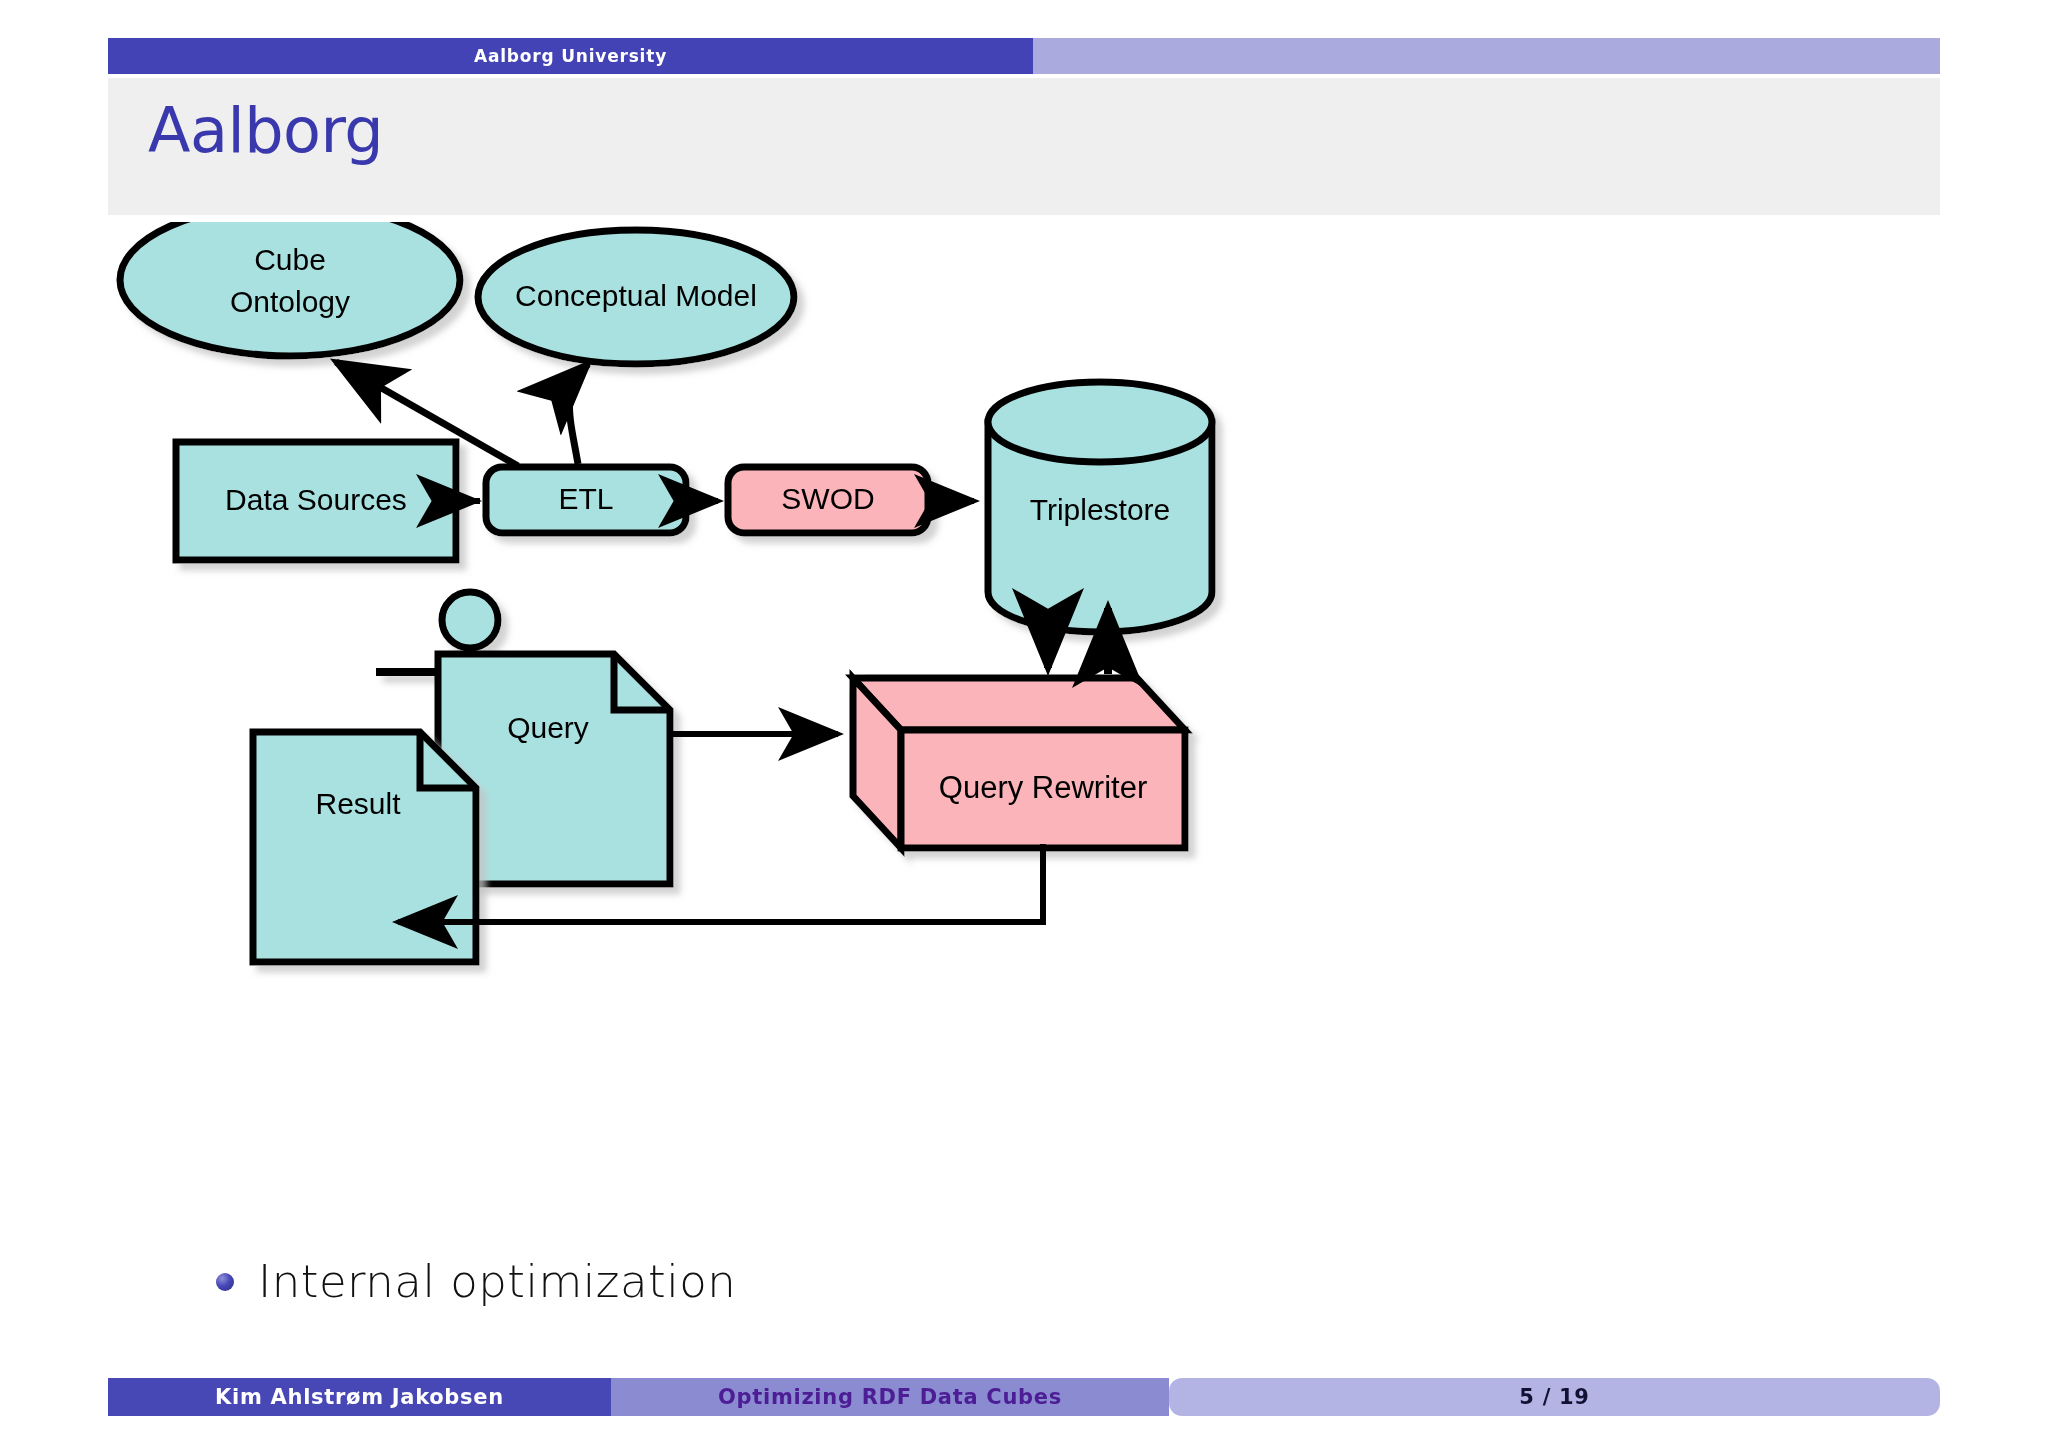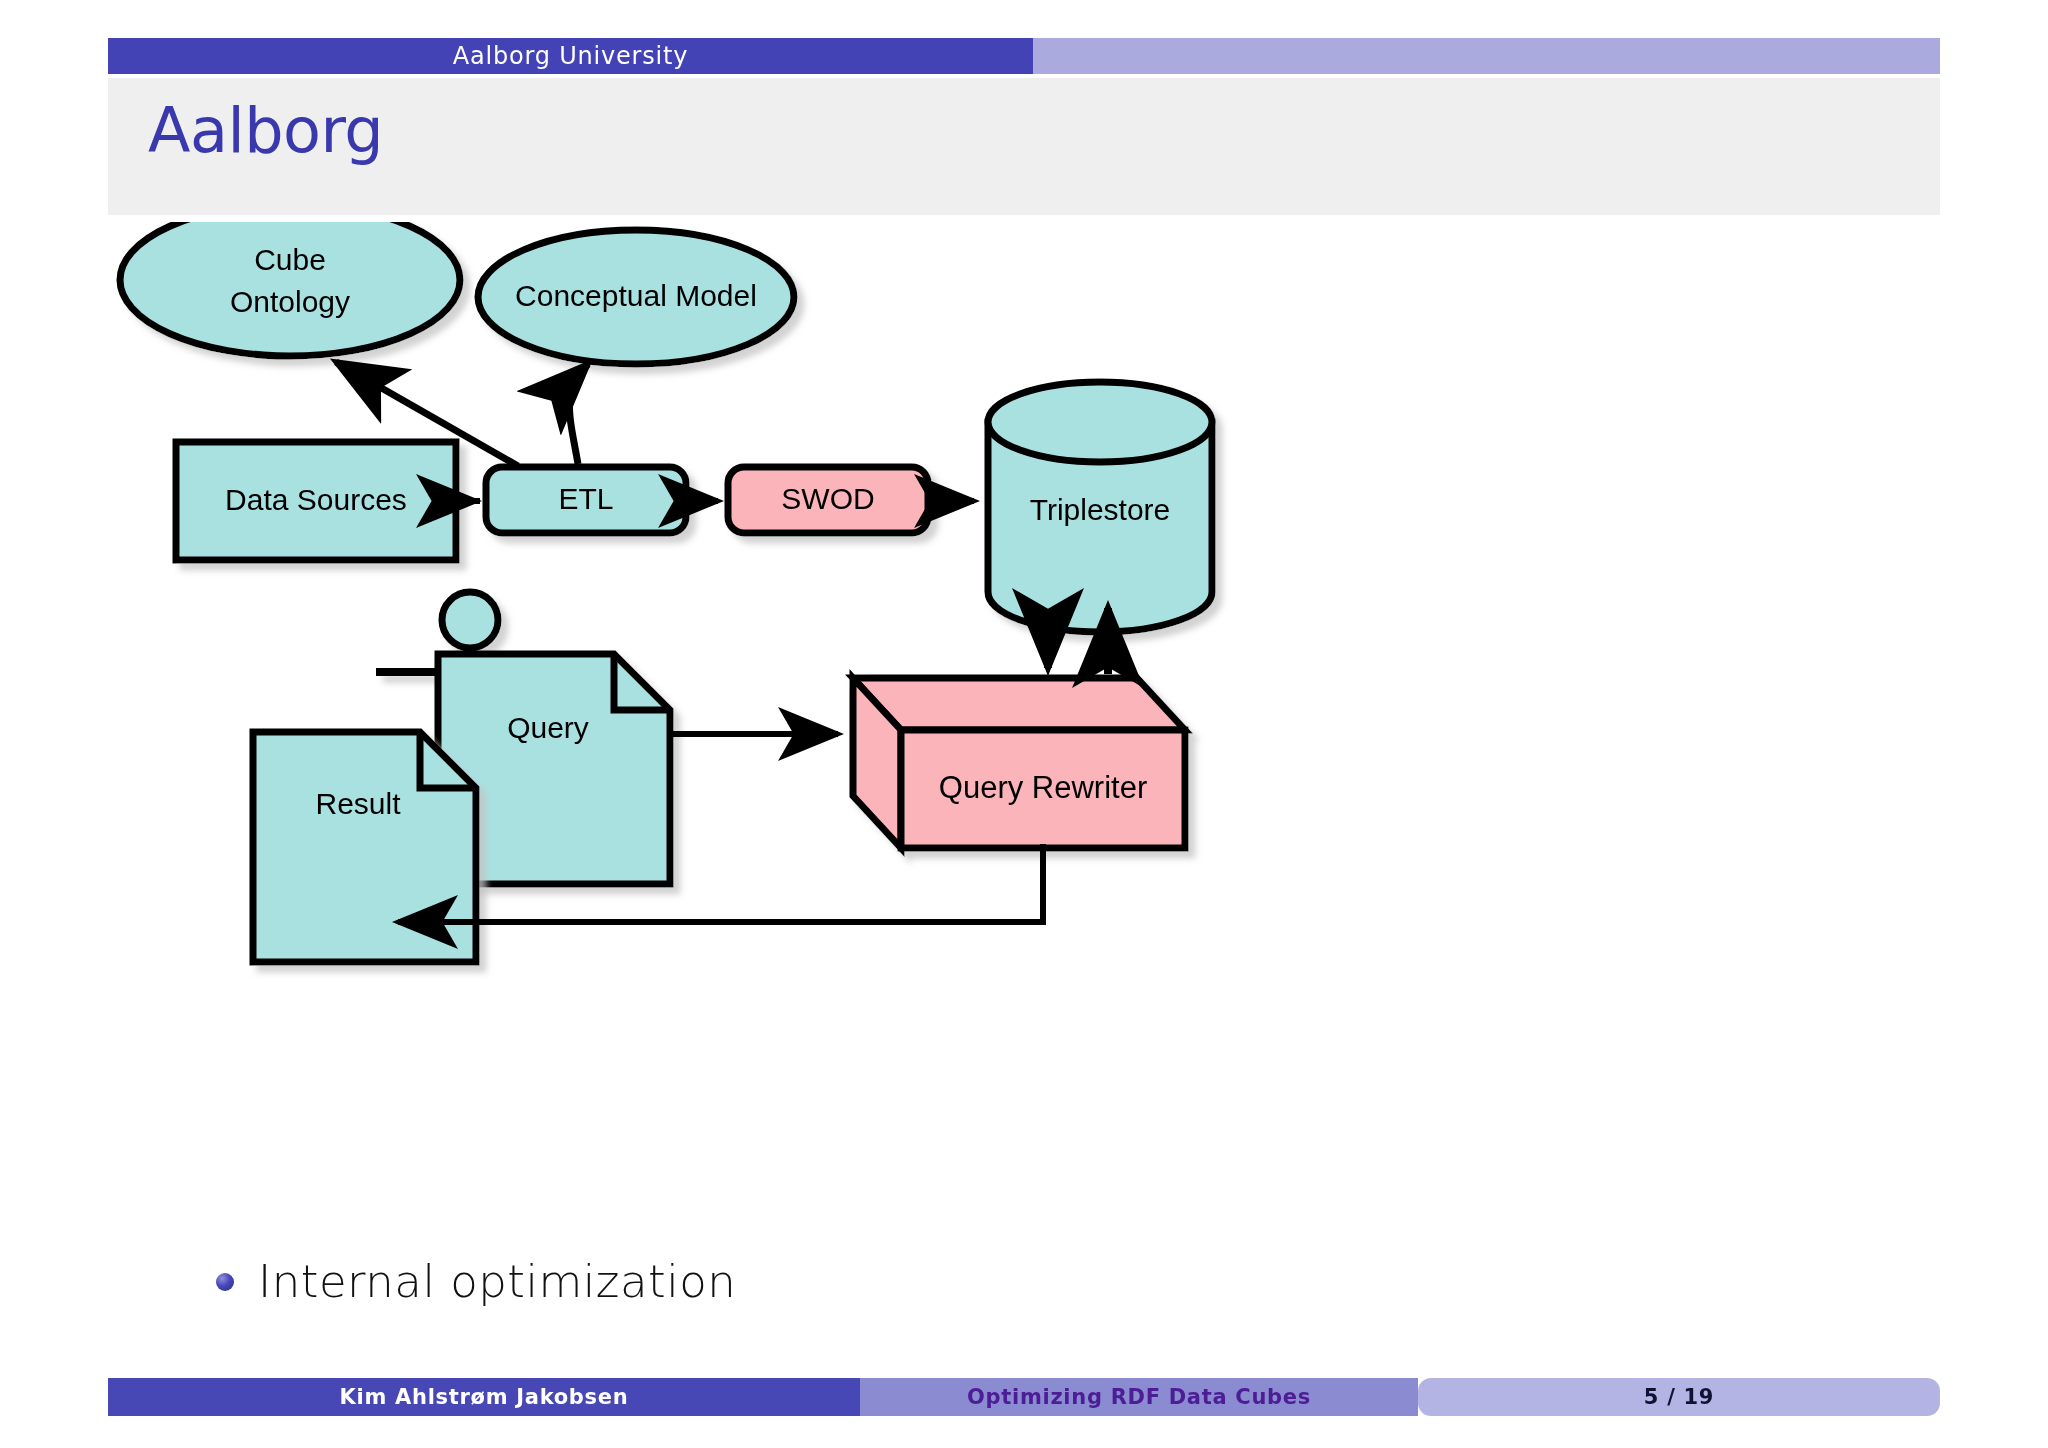--- a/index.html
+++ b/index.html
@@ -33,22 +33,22 @@
     justify-content: center;
   }
   .headbar-rest {
     flex: 1;
     height: 100%;
     background: #aaaade;
   }
   .headbar-title {
     color: #ffffff;
     font-family: "DejaVu Sans", sans-serif;
-    font-size: 24px;
-    font-weight: normal;
+    font-size: 17px;
+    font-weight: bold;
     letter-spacing: 0.8px;
   }
 
   
   .titleblock {
     position: absolute;
     left: 108px;
     top: 76px;
     width: 1832px;
     height: 137px;
@@ -133,21 +133,21 @@
     height: 100%;
     display: flex;
     align-items: center;
     justify-content: center;
     font-family: "DejaVu Sans", sans-serif;
     font-size: 21px;
     font-weight: bold;
     letter-spacing: 0.7px;
     box-sizing: border-box;
   }
-  .foot-author  { width: 752px; background: #4747b5; color: #ffffff; }
+  .foot-author  { width: 503px; background: #4747b5; color: #ffffff; }
   .foot-title   { width: 558px; background: #8b8bd2; color: #4c1d95; }
   .foot-page    { flex: 1;      background: #b4b4e4; color: #111133; border-radius: 13px; }
 </style>
 </head>
 <body>
 
 <div class="headbar">
   <div class="headbar-main">
     <span class="headbar-title">Aalborg University</span>
   </div>

